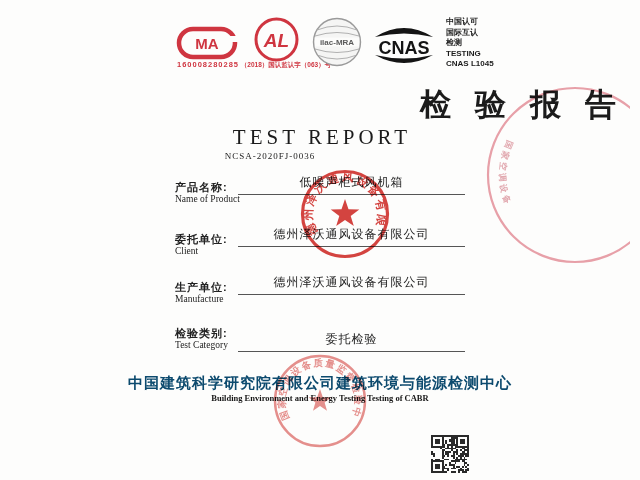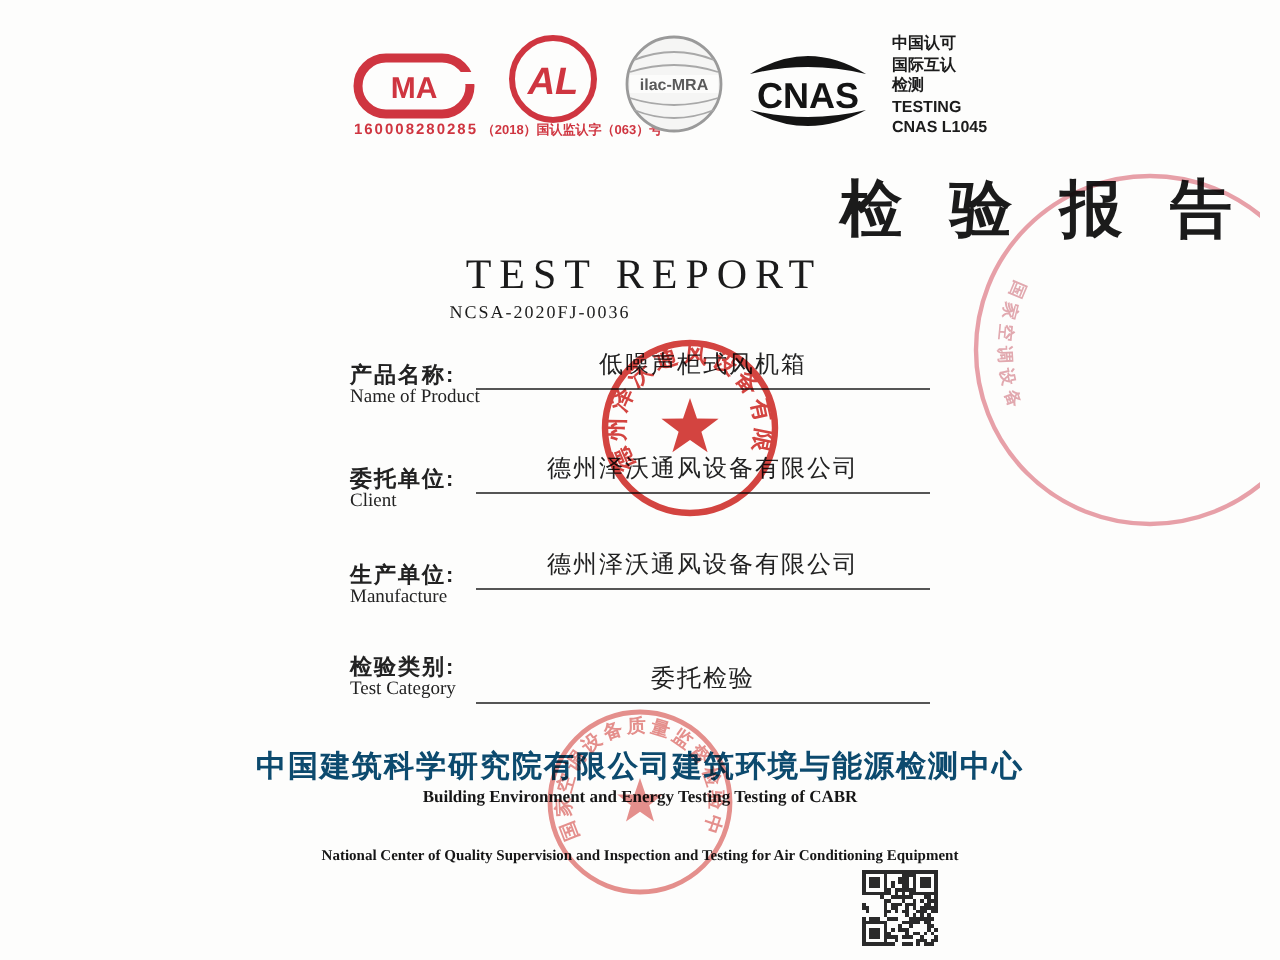--- a/index.html
+++ b/index.html
@@ -96,21 +96,20 @@
   <div class="abs lbl-zh" style="top:280px">生产单位:</div>
   <div class="abs lbl-en" style="top:294px">Manufacture</div>
   <div class="abs val" style="top:274px">德州泽沃通风设备有限公司</div>
 
   <div class="abs lbl-zh" style="top:326px">检验类别:</div>
   <div class="abs lbl-en" style="top:340px">Test Category</div>
   <div class="abs val" style="top:331px">委托检验</div>
 
   <div class="abs org-zh">中国建筑科学研究院有限公司建筑环境与能源检测中心</div>
   <div class="abs org-en">Building Environment and Energy Testing Testing of CABR</div>
-  <div class="abs center-en">National Center of Quality Supervision and Inspection and Testing for Air Conditioning Equipment</div>
 
   <div class="abs qr"><svg width="38" height="38" viewBox="0 0 21 21" fill="#2a2a2a" shape-rendering="crispEdges">
         <rect x="0" y="0" width="1" height="1"></rect>
         <rect x="1" y="0" width="1" height="1"></rect>
         <rect x="2" y="0" width="1" height="1"></rect>
         <rect x="3" y="0" width="1" height="1"></rect>
         <rect x="4" y="0" width="1" height="1"></rect>
         <rect x="5" y="0" width="1" height="1"></rect>
         <rect x="6" y="0" width="1" height="1"></rect>
         <rect x="7" y="0" width="1" height="1"></rect>

